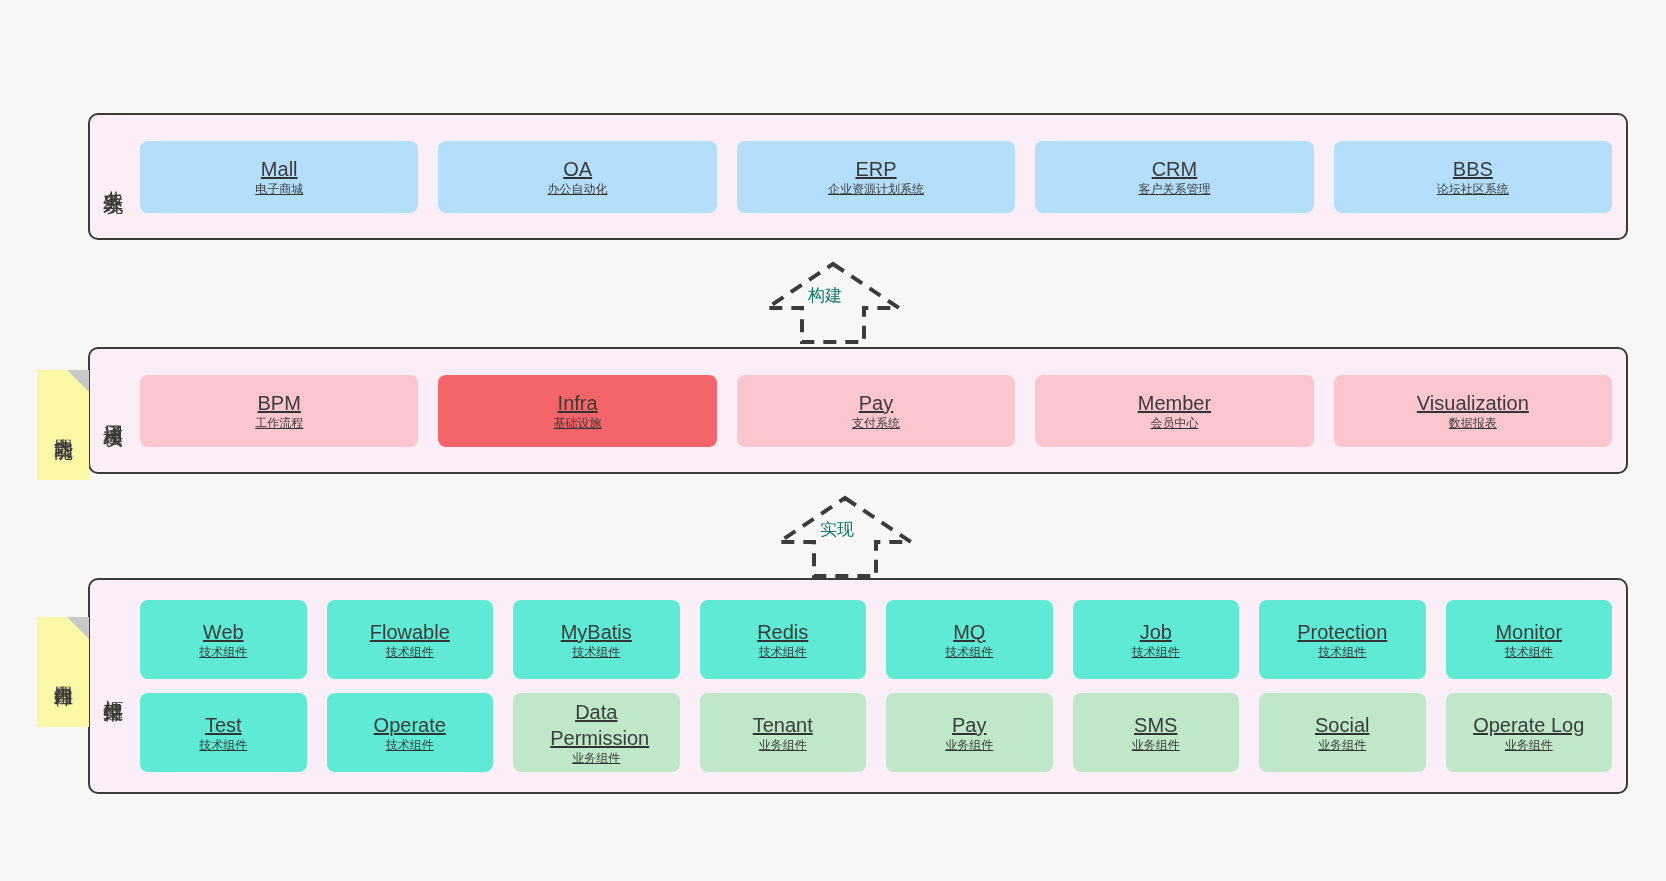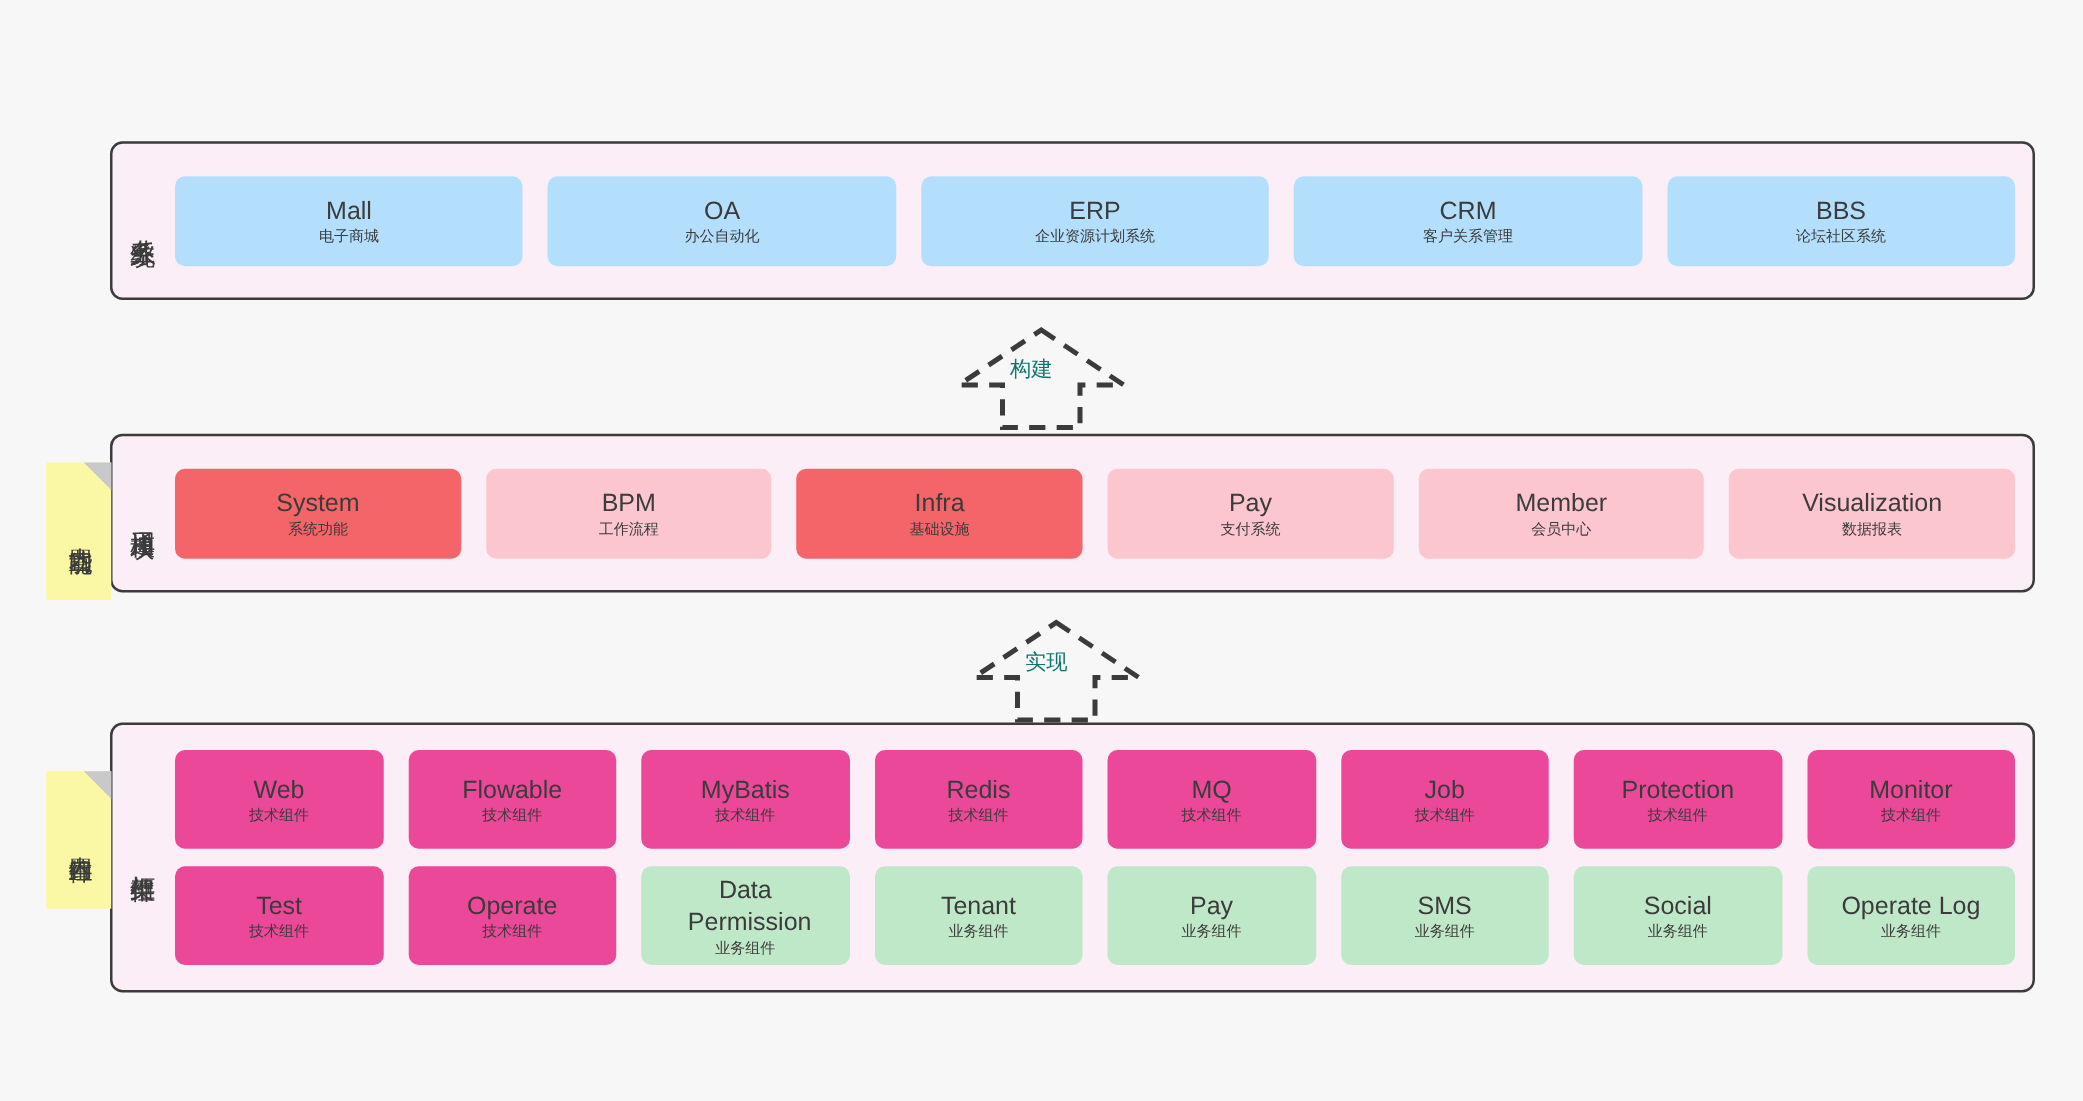--- a/index.html
+++ b/index.html
@@ -48,20 +48,21 @@
     white-space: nowrap;
     padding: 4px 0;
   }
   .band-body {
     flex: 1 1 auto;
     display: flex;
     flex-direction: column;
     justify-content: center;
     padding: 0 14px 0 4px;
     gap: 16px;
+    text-decoration: underline;
   }
   .band-row {
     display: flex;
     flex-direction: row;
     align-items: stretch;
     gap: 20px;
   }
 
   
   .card {
@@ -83,21 +84,21 @@
   }
   .card .t-en.wrap { white-space: normal; }
   .card .t-cn {
     font-size: 12px;
     color: #3b3b3b;
   }
 
   .c-blue      { background: #b3dffc; }
   .c-red       { background: #f4656a; }
   .c-pink      { background: #fbc6cd; }
-  .c-green     { background: #ec4899; }
+  .c-green     { background: #5eead4; }
   .c-lightgreen{ background: #bfe8c8; }
 
   
   .note {
     position: absolute;
     background: #fbf8a5;
     box-sizing: border-box;
     display: flex;
     align-items: center;
     justify-content: center;
@@ -175,24 +176,20 @@
 
   <div class="note" style="left:37px; top:370px; width:52px; height:110px;">
     <span class="fold"></span>
     <span>内置功能</span>
   </div>
 
   <div class="band" id="band-1" style="left:88px; top:347px; width:1540px; height:127px;">
     <div class="band-title">通用模块</div>
     <div class="band-body">
       <div class="band-row" style="height:72px;">
-        <div class="card c-red">
-          <div class="t-en">System</div>
-          <div class="t-cn">系统功能</div>
-        </div>
         <div class="card c-pink">
           <div class="t-en">BPM</div>
           <div class="t-cn">工作流程</div>
         </div>
         <div class="card c-red">
           <div class="t-en">Infra</div>
           <div class="t-cn">基础设施</div>
         </div>
         <div class="card c-pink">
           <div class="t-en">Pay</div>

